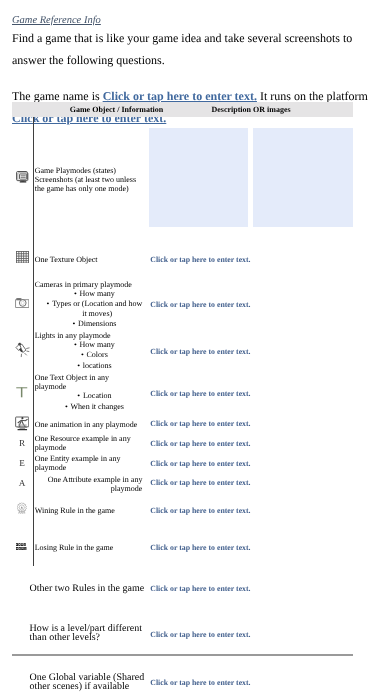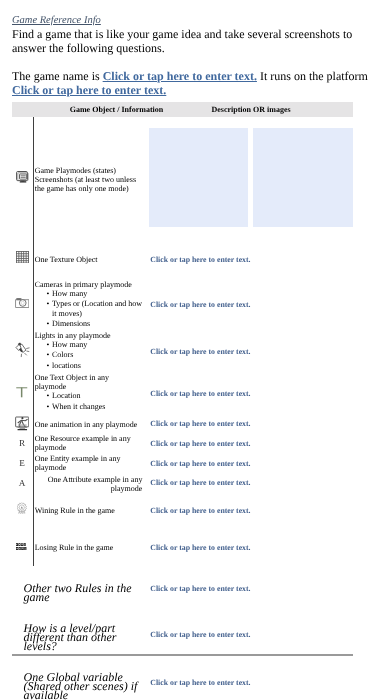--- a/index.html
+++ b/index.html
@@ -7,41 +7,41 @@
   body{width:381px;height:700px;background:#ffffff;overflow:hidden;
        font-family:"Liberation Serif", serif;color:#000;
        -webkit-font-smoothing:antialiased;text-rendering:geometricPrecision;}
   .page{position:relative;width:381px;height:700px;background:#fff;
         transform:translateZ(0);will-change:transform;}
 
   
   .intro{position:absolute;left:12px;top:15px;width:357px;}
   .doc-title{font-style:italic;text-decoration:underline;color:#44546a;
              font-size:10.5px;line-height:12px;}
-  .para{font-size:12px;line-height:14px;color:#000;}
+  .para{font-size:12px;line-height:22px;color:#000;}
   .p2{margin-top:14px;}
   .lnk{color:#41699e;font-weight:bold;text-decoration:underline;}
 
   
   .tbl{position:absolute;left:11.5px;top:102px;width:341px;}
   .hdr{height:14.5px;background:#e5e4e5;position:relative;}
   .hdr span{position:absolute;top:3px;font-size:8px;font-weight:bold;
             white-space:nowrap;}
   .h1{left:0;width:138px;text-align:center;margin-left:36px;}
   .h2{left:138px;width:203px;text-align:center;}
 
   .body{position:relative;}
   .vline{position:absolute;left:21.5px;top:0;width:1px;background:#3f3f3f;}
   .row{position:relative;}
   .ico{position:absolute;left:0;width:21px;text-align:center;}
   .txt{position:absolute;left:23.2px;width:107.7px;font-size:8px;line-height:9.2px;}
-  .txtfull{position:absolute;left:12px;width:125px;font-size:12px;line-height:9.2px;font-style:italic;}
+  .txtfull{position:absolute;left:18px;width:125px;font-size:10px;line-height:9.2px;}
   .lk{position:absolute;left:138.8px;width:203px;font-size:7.8px;line-height:9.2px;
       color:#44618e;white-space:nowrap;text-decoration:none;font-weight:bold;}
-  ul.b{margin:0;padding:0;list-style:none;}
+  ul.b{margin:0;padding:0;list-style:none;text-align:center;}
   ul.b li{padding-left:17.3px;text-indent:-5.6px;line-height:10.15px;}
   ul.b li:before{content:"\2022";padding-right:2.8px;}
   .imgph{position:absolute;background:#e4ebfa;}
   .hrule{position:absolute;left:0.5px;width:341px;height:2px;background:#9a9a9a;}
   .sico{display:inline-block;line-height:0;}
   .lico{font-family:"Liberation Serif",serif;font-size:9.2px;line-height:8px;color:#3a3a3a;display:inline-block;}
 </style>
 </head>
 <body>
 

